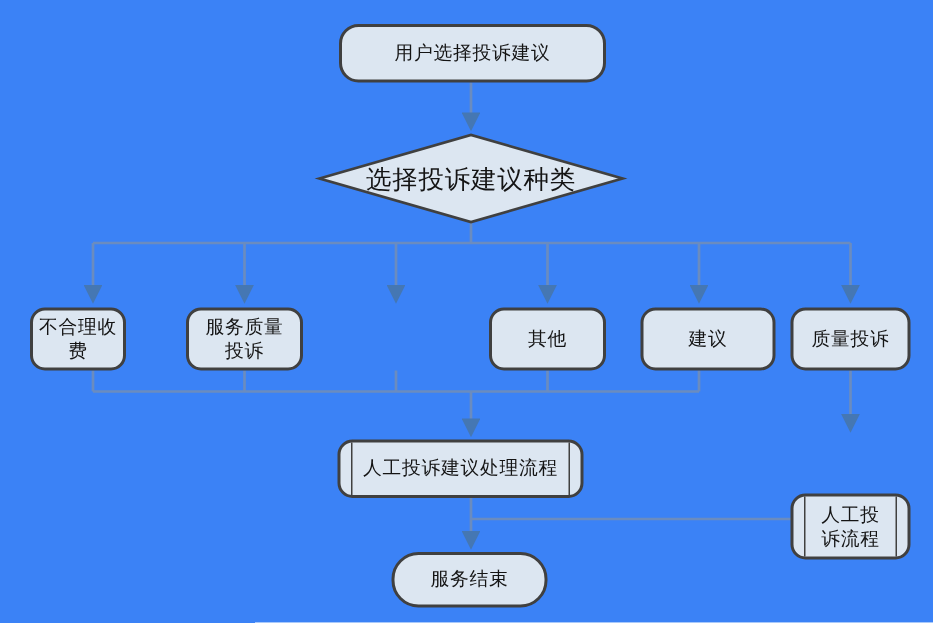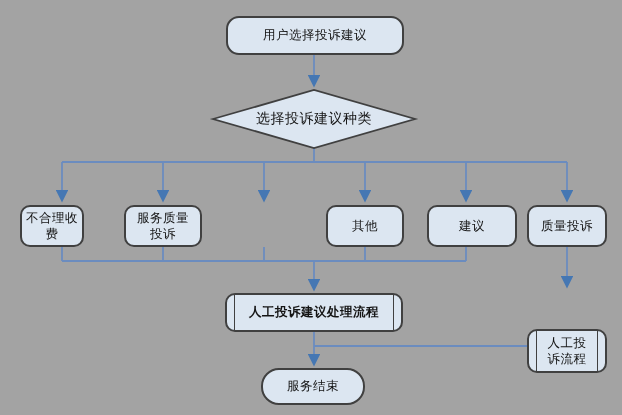--- a/index.html
+++ b/index.html
@@ -5,21 +5,21 @@
   html, body {
     margin: 0;
     padding: 0;
     background: #ffffff;
     font-family: "DejaVu Serif", "Liberation Serif", serif;
   }
   .canvas {
     position: relative;
     width: 622px;
     height: 415px;
-    background: #a3a3a3;
+    background: #3b82f6;
     overflow: hidden;
   }
   svg.wires {
     position: absolute;
     left: 0; top: 0;
     width: 622px; height: 415px;
   }
   .node {
     position: absolute;
     box-sizing: border-box;
@@ -38,21 +38,21 @@
   }
   .terminator-start { border-radius: 13px; }
   .terminator-end   { border-radius: 18px; }
   .diamond-label {
     position: absolute;
     background: transparent;
     border: none;
     display: flex;
     align-items: center;
     justify-content: center;
-    font-size: 14px;
+    font-size: 17px;
     color: #141414;
     letter-spacing: 0.5px;
   }
   .predefined { position: relative; }
   .predefined .side-bar {
     position: absolute;
     top: 0; bottom: 0;
     width: 0;
     border-left: 1.5px solid #404040;
   }
@@ -107,21 +107,21 @@
 
   <div class="diamond-label" style="left:234px; top:97px; width:160px; height:44px;">选择投诉建议种类</div>
 
   <div class="node" style="left:20px; top:205px; width:64px; height:42px;">不合理收费</div>
   <div class="node" style="left:124px; top:205px; width:78px; height:42px;">服务质量
 投诉</div>
   <div class="node" style="left:326px; top:205px; width:78px; height:42px;">其他</div>
   <div class="node" style="left:427px; top:205px; width:90px; height:42px;">建议</div>
   <div class="node" style="left:527px; top:205px; width:80px; height:42px;">质量投诉</div>
 
-  <div class="node predefined" style="left:225px; top:293px; width:178px; height:39px;font-weight:bold;">
+  <div class="node predefined" style="left:225px; top:293px; width:164px; height:39px;">
     <span class="side-bar left"></span>
     <span class="side-bar right"></span>
     <span>人工投诉建议处理流程</span>
   </div>
 
   <div class="node predefined" style="left:527px; top:290px; width:80px; height:44px;">
     <span class="side-bar left"></span>
     <span class="side-bar right"></span>
     <span>人工投
 诉流程</span>

